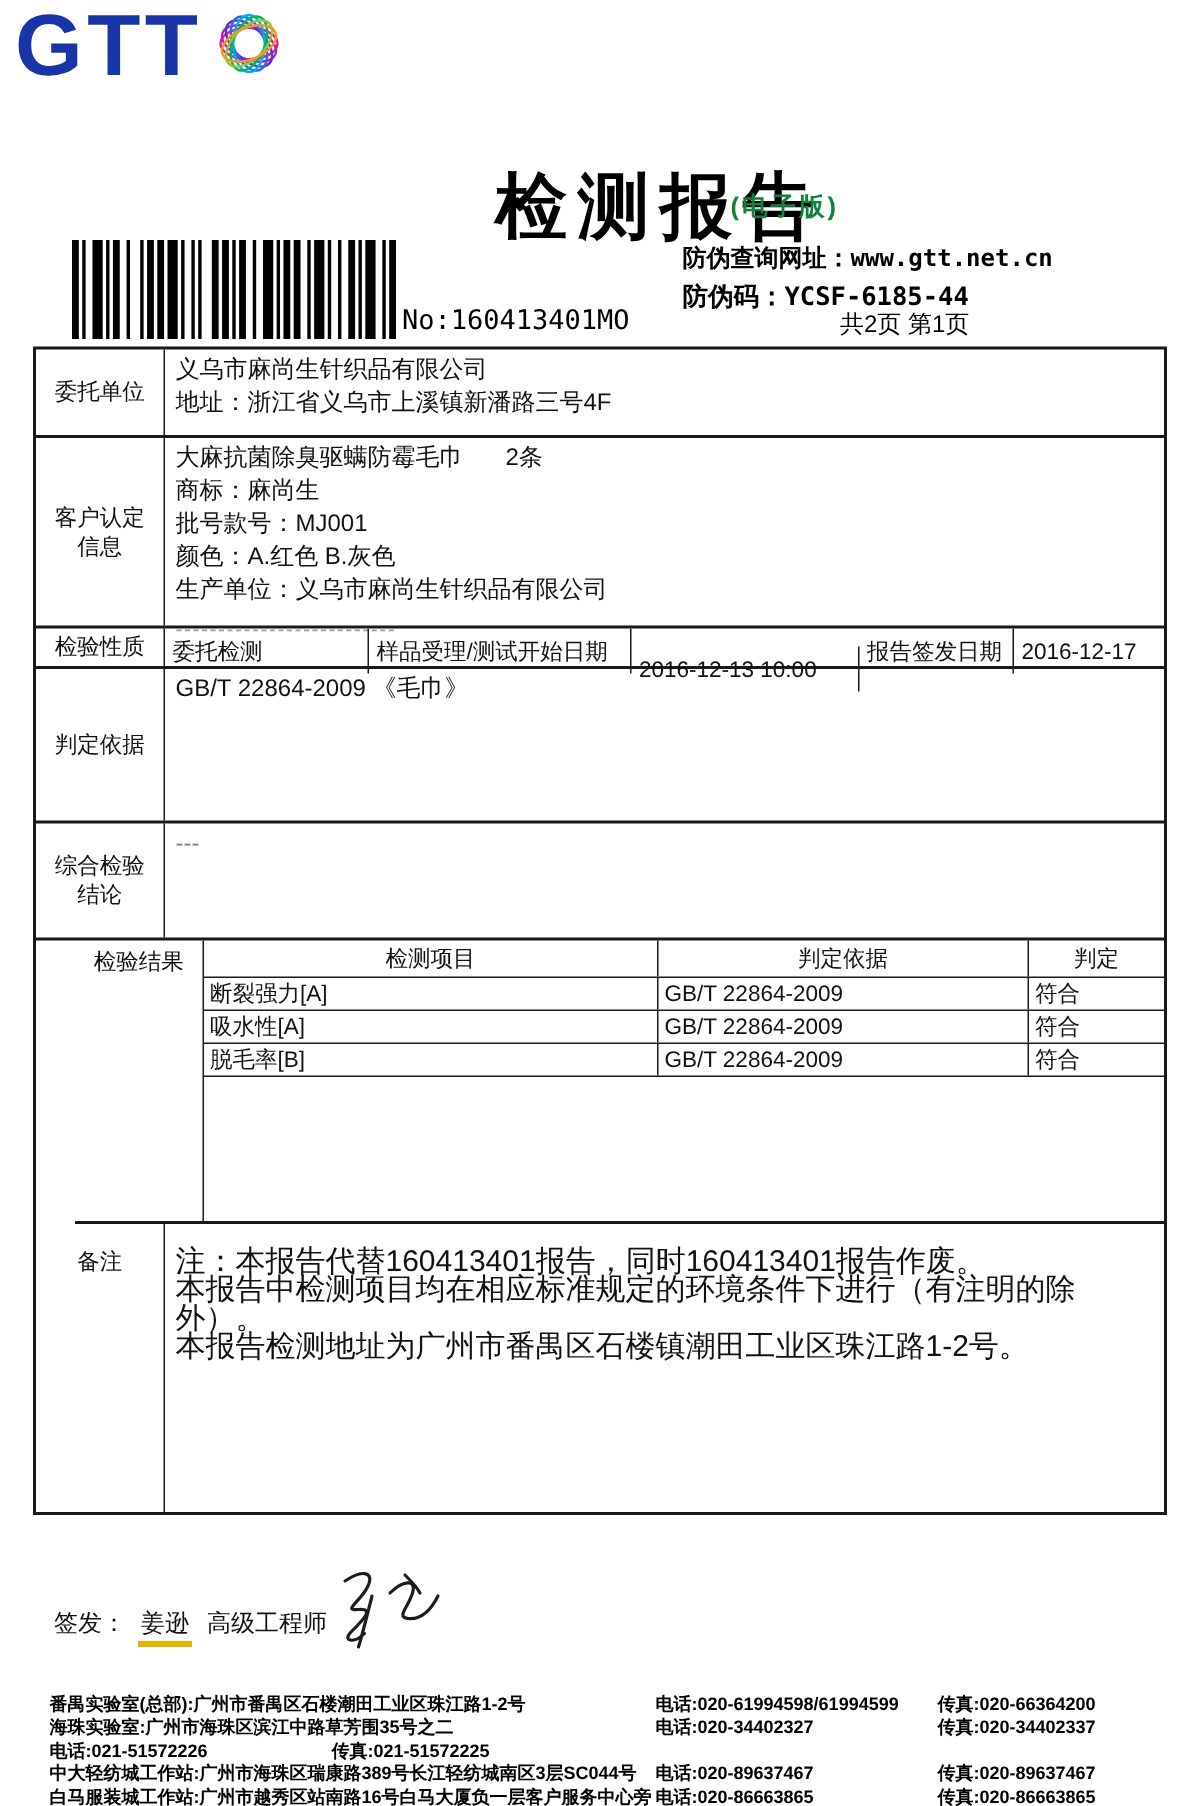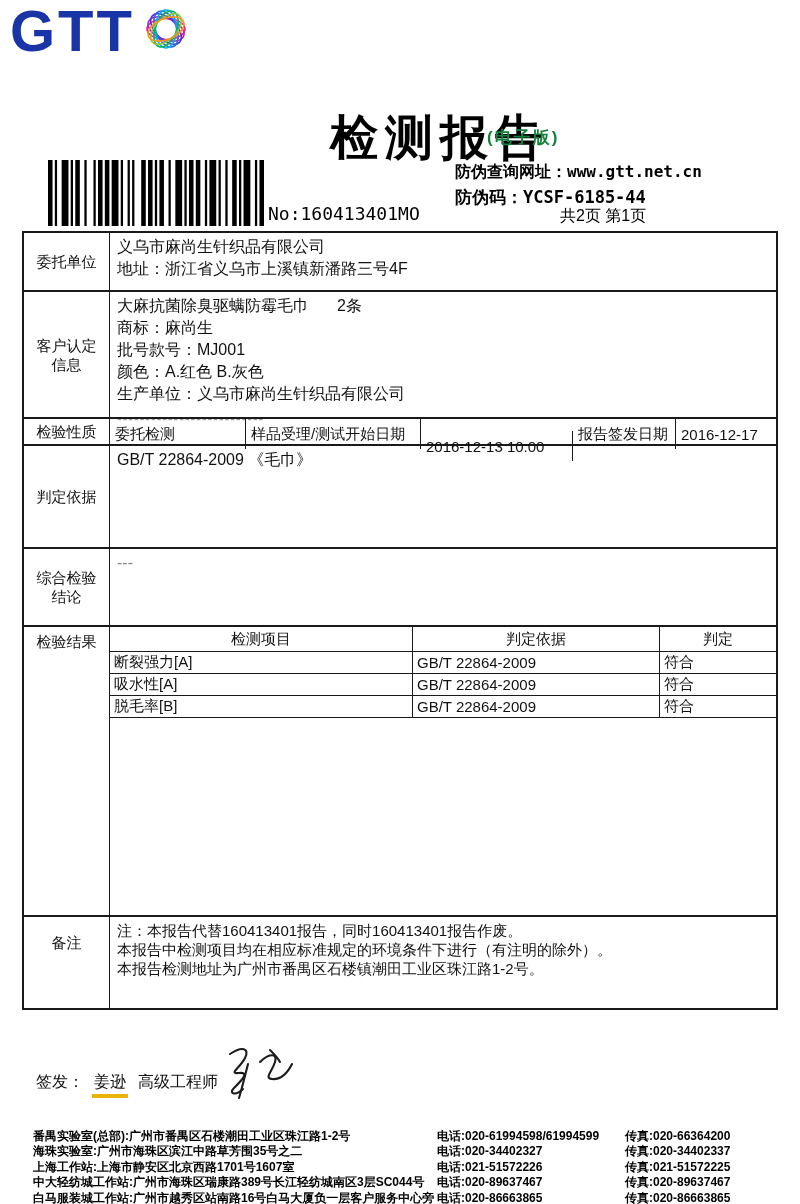--- a/index.html
+++ b/index.html
@@ -36,21 +36,21 @@
     width:86px; flex:0 0 86px; border-right:1px solid #1a1a1a;
     display:flex; flex-direction:column; align-items:center; justify-content:center;
     font-size:15px; text-align:center; line-height:19px;
   }
   .tcontent { flex:1; padding:3px 7px; font-size:16px; line-height:22px; }
   .row-client   { height:59px; }
   .row-customer { height:127px; }
   .row-nature   { height:27px; }
   .row-basis    { height:103px; }
   .row-concl    { height:78px; }
-  .row-results  { height:290px; }
+  .row-results  { height:189px;margin-left:26px; }
   .row-remarks  { flex:1; }
 
   .prod-line { display:flex; }
   .prod-qty { margin-left:28px; }
   .dash-line { color:#999; font-size:14px; letter-spacing:1px; margin-top:3px; }
 
   .ncell { border-right:1px solid #1a1a1a; display:flex; align-items:center; padding:15px 5px; font-size:15px; white-space:nowrap; overflow:hidden; }
   .ncell:last-child { border-right:none; }
   .nc-v1 { width:136px; flex:0 0 136px; }
   .nc-l2 { width:175px; flex:0 0 175px; }
@@ -65,21 +65,21 @@
   .res-line { display:flex; border-bottom:1px solid #1a1a1a; flex:0 0 auto; }
   .res-head { height:25px; font-size:15px; }
   .res-data { height:22px; font-size:15px; }
   .res-c1 { width:303px; flex:0 0 303px; border-right:1px solid #1a1a1a; display:flex; align-items:center; padding:0 4px; }
   .res-c2 { width:247px; flex:0 0 247px; border-right:1px solid #1a1a1a; display:flex; align-items:center; padding:0 4px; }
   .res-c3 { flex:1; display:flex; align-items:center; padding:0 4px; }
   .res-head .res-c1, .res-head .res-c2, .res-head .res-c3 { justify-content:center; }
   .res-fill { flex:1; }
 
   .row-remarks .tlabel { justify-content:flex-start; padding-top:16px; }
-  .row-remarks .tcontent { font-size:15px; line-height:19px; padding-top:4px; }
+  .row-remarks .tcontent { font-size:20px; line-height:19px; padding-top:16px; }
 
   
   .sign-row { position:absolute; left:36px; top:1072px; font-size:16px; display:flex; align-items:baseline; }
   .sign-name { margin-left:8px; border-bottom:4px solid #eab308; padding:0 2px 1px 2px; }
   .sign-title { margin-left:10px; }
   .sign-scribble { position:absolute; left:212px; top:1040px; }
 
   
   .footer { position:absolute; left:33px; top:1129px; width:752px; font-size:12px; font-weight:bold; color:#000; }
   .f-row { display:flex; line-height:15.4px; white-space:nowrap; }
@@ -267,21 +267,20 @@
       <span class="f-addr">番禺实验室(总部):广州市番禺区石楼潮田工业区珠江路1-2号</span>
       <span class="f-phone">电话:020-61994598/61994599</span>
       <span class="f-fax">传真:020-66364200</span>
     </div>
     <div class="f-row">
       <span class="f-addr">海珠实验室:广州市海珠区滨江中路草芳围35号之二</span>
       <span class="f-phone">电话:020-34402327</span>
       <span class="f-fax">传真:020-34402337</span>
     </div>
     <div class="f-row">
-      <span class="f-addr">上海工作站:上海市静安区北京西路1701号1607室</span>
       <span class="f-phone">电话:021-51572226</span>
       <span class="f-fax">传真:021-51572225</span>
     </div>
     <div class="f-row">
       <span class="f-addr">中大轻纺城工作站:广州市海珠区瑞康路389号长江轻纺城南区3层SC044号</span>
       <span class="f-phone">电话:020-89637467</span>
       <span class="f-fax">传真:020-89637467</span>
     </div>
     <div class="f-row">
       <span class="f-addr">白马服装城工作站:广州市越秀区站南路16号白马大厦负一层客户服务中心旁</span>

